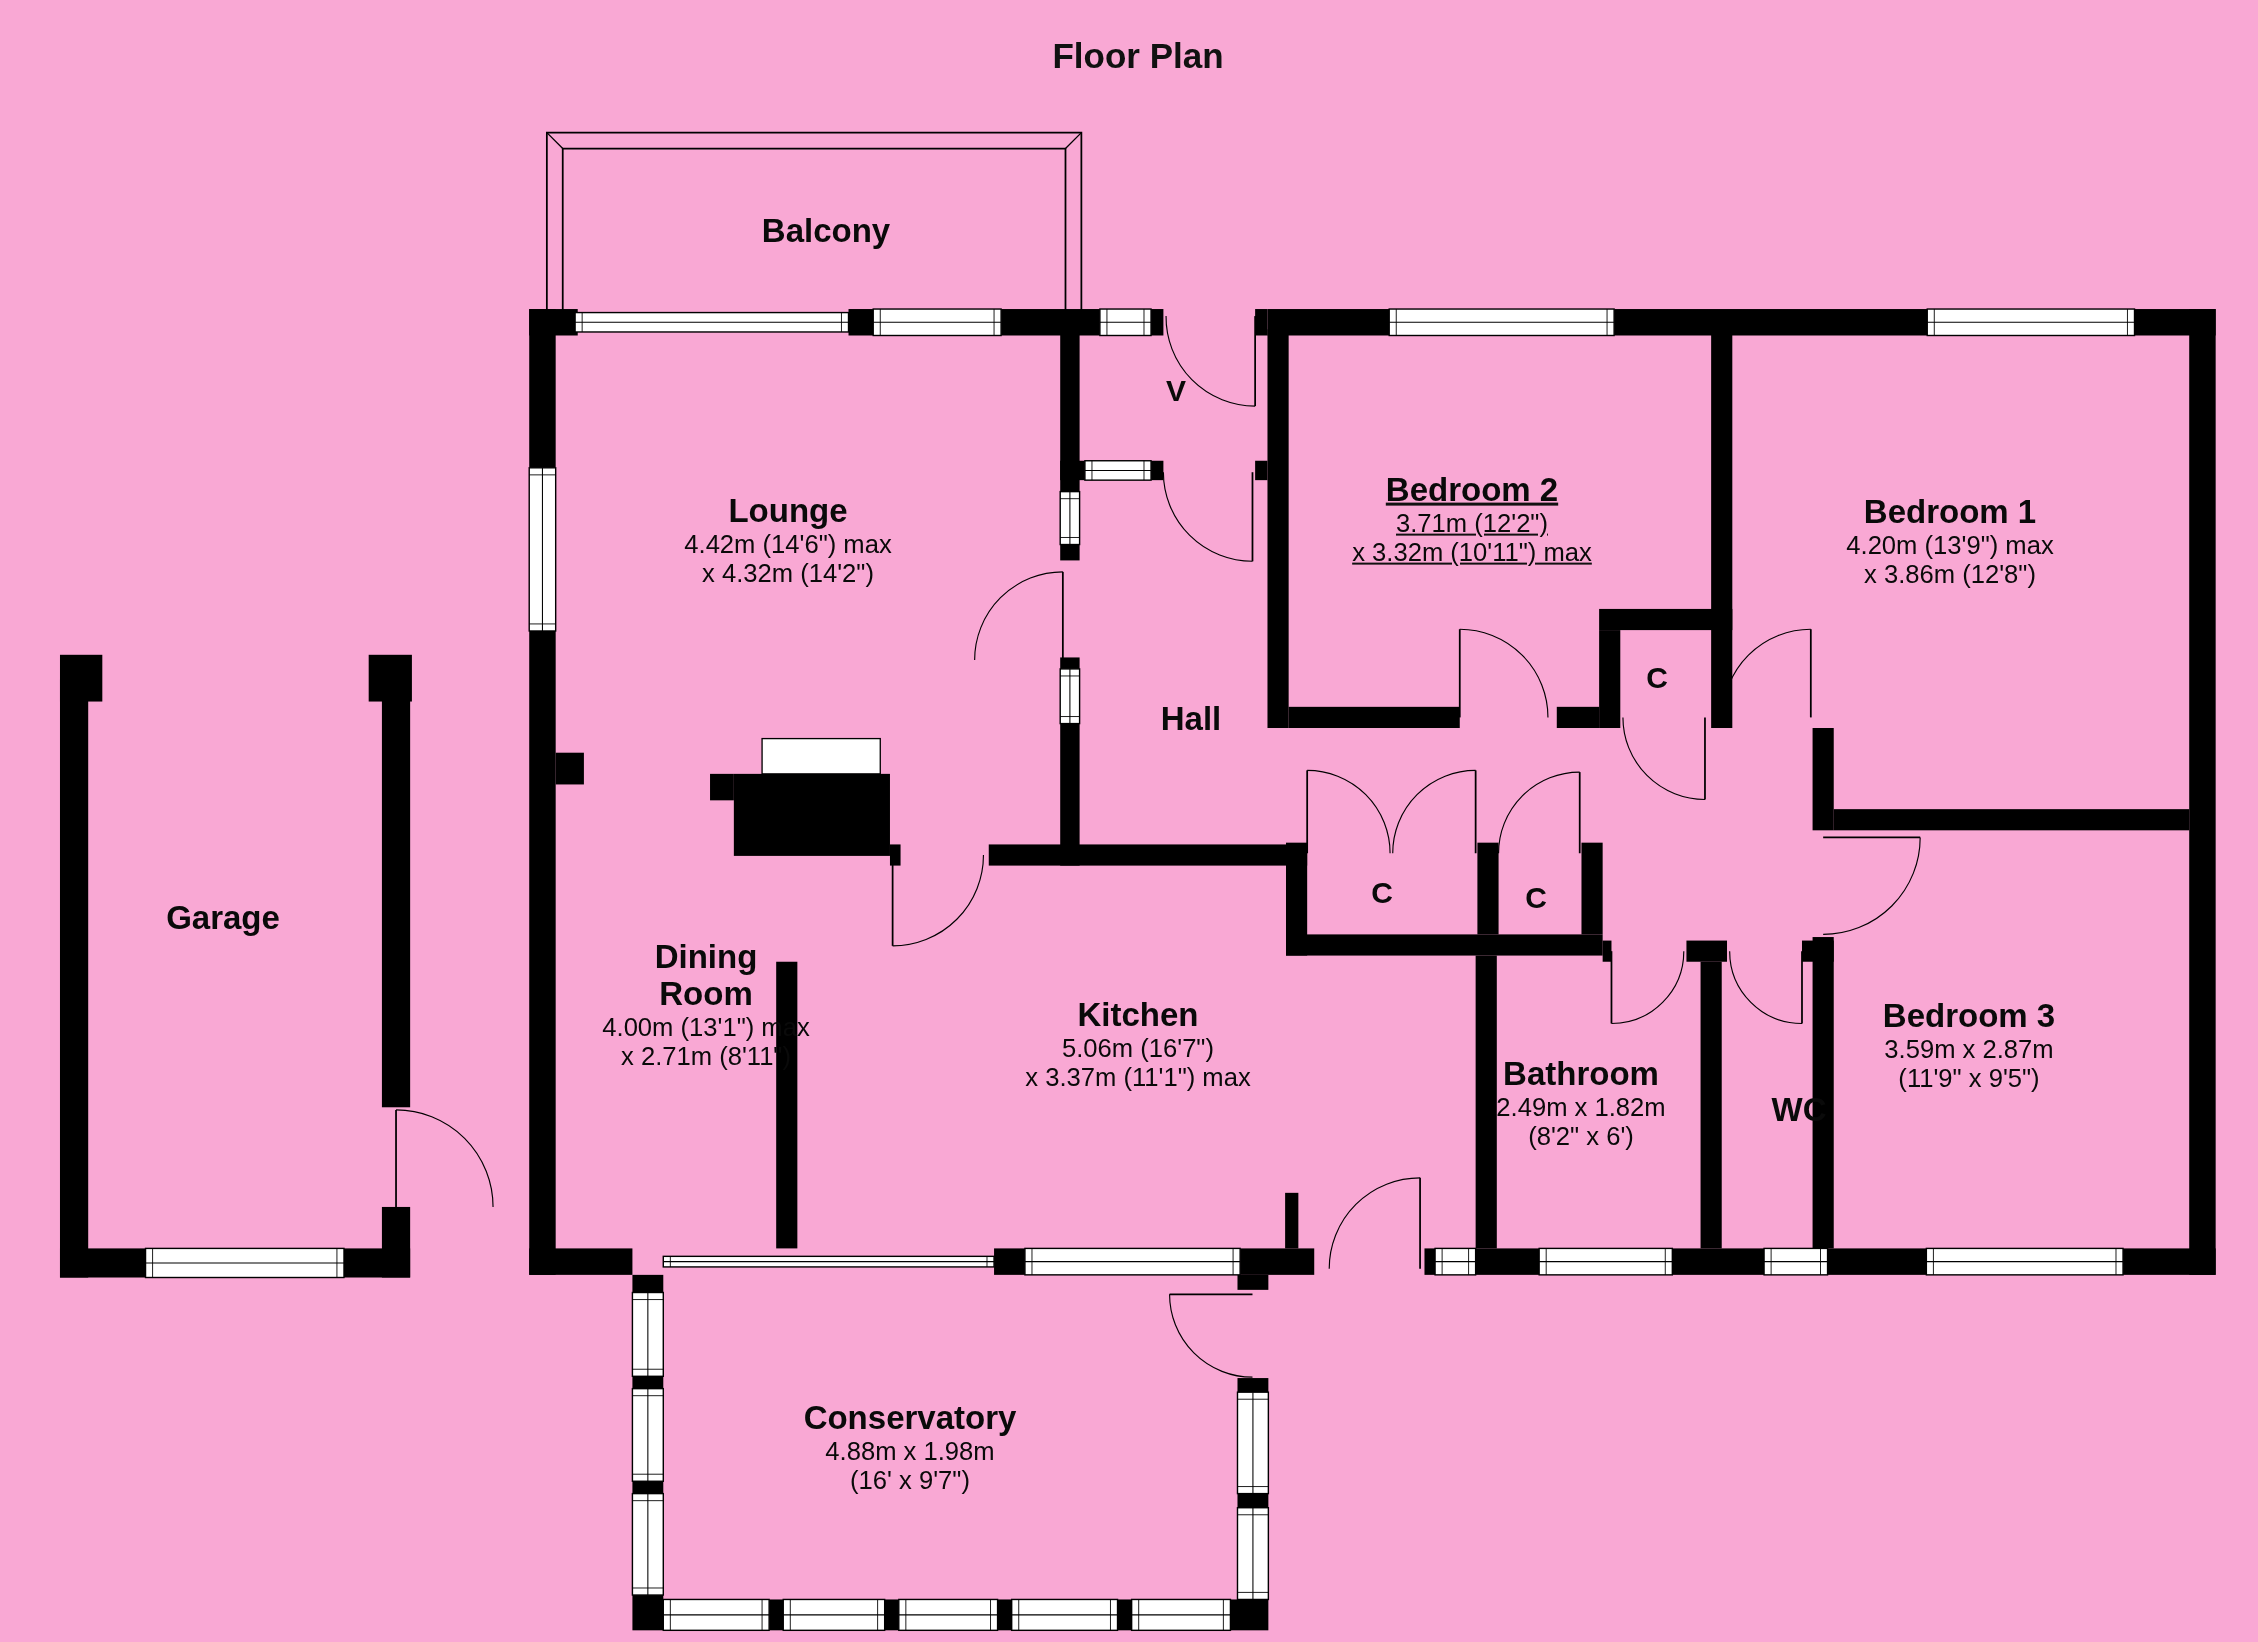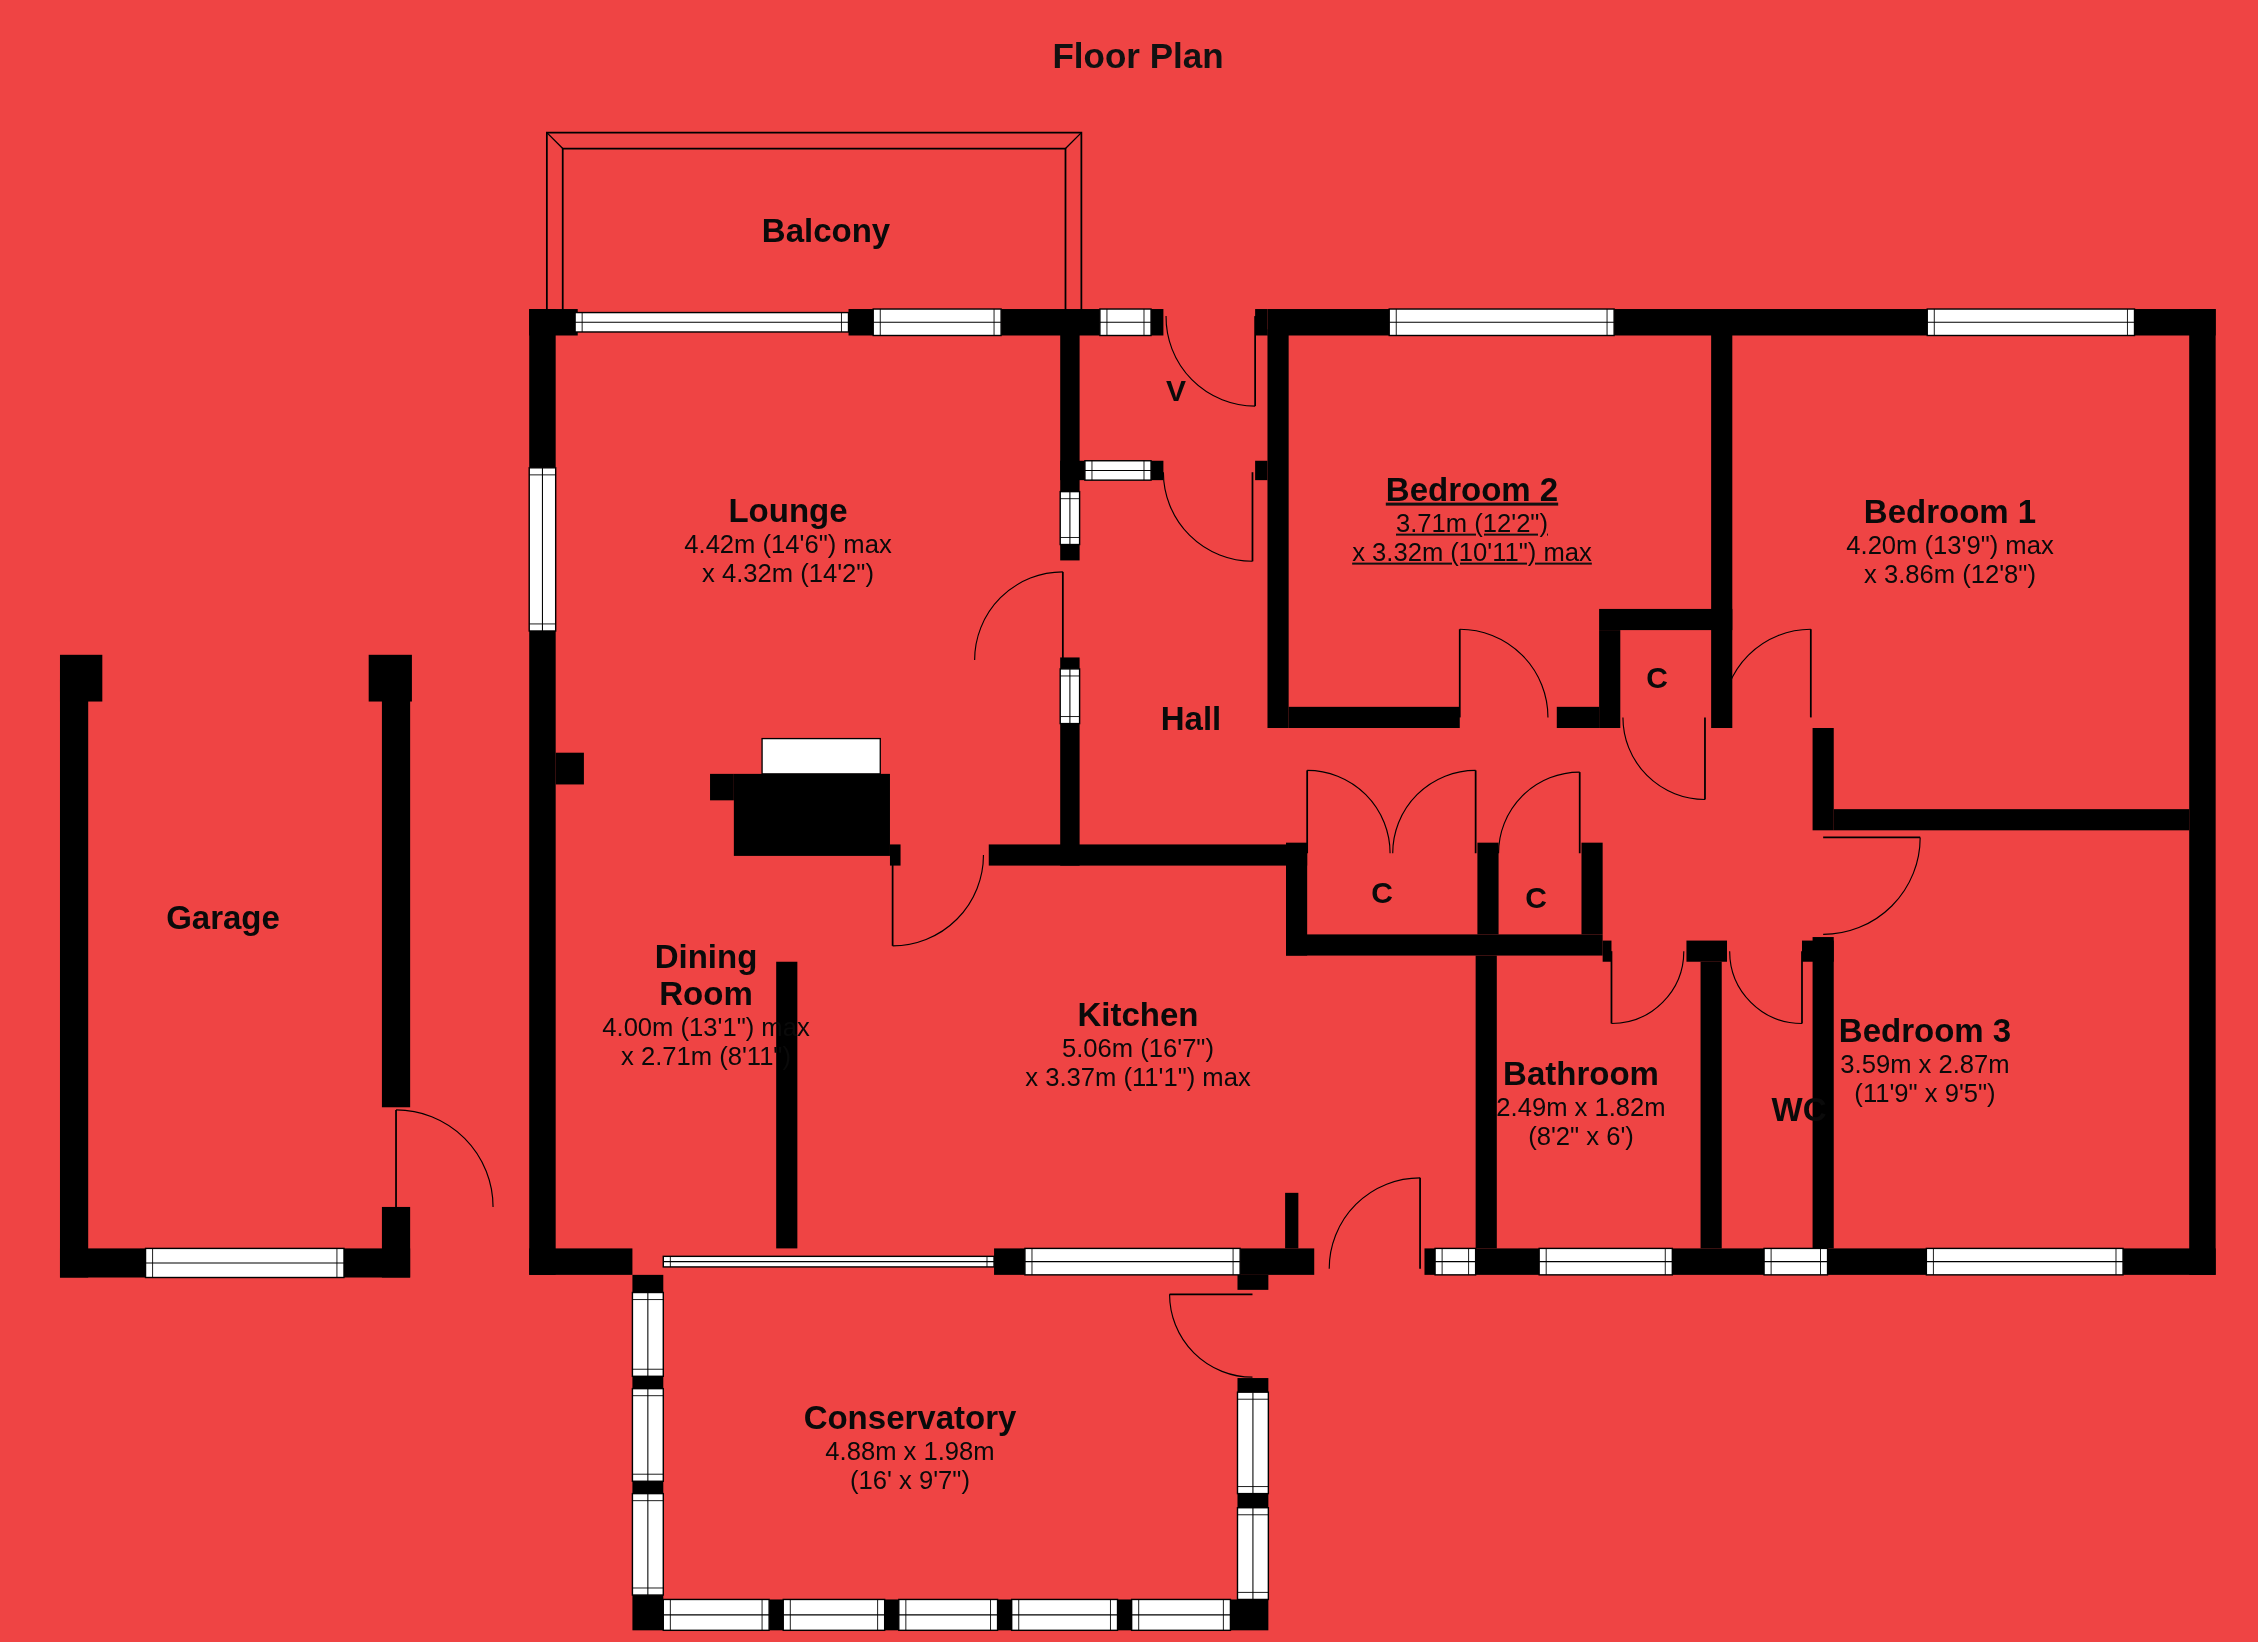--- a/index.html
+++ b/index.html
@@ -1,16 +1,16 @@
 <!DOCTYPE html>
 <html style="font-size:14px"><head>
 <meta charset="utf-8">
 <style>
   html,body{margin:0;padding:0;background:#ffffff;}
-  #plan{position:relative;width:2258px;height:1643px;background:#ef4444;overflow:hidden;
+  #plan{position:relative;width:2258px;height:1643px;background:#f9a8d4;overflow:hidden;
         font-family:"Liberation Sans",sans-serif;color:#111;}
   #plan-svg{position:absolute;left:0;top:0;}
   .lbl{position:absolute;transform:translate(-50%,-50%);text-align:center;white-space:nowrap;}
   .rname{font-weight:bold;font-size:33px;line-height:1.12;color:#0a0a0a;}
   .rdim{font-size:25.6px;line-height:1.13;color:#0a0a0a;}
   .mini{font-weight:bold;font-size:30px;color:#0a0a0a;}
   #lbl-title{left:1138px;top:56px;font-weight:bold;font-size:35px;}
   #lbl-balcony{left:814px;top:231px;margin-left:12px;}
   #lbl-lounge{left:788px;top:540px;}
   #lbl-v{left:1176px;top:391px;}
@@ -18,21 +18,21 @@
   #lbl-bedroom2{left:1472px;top:519px;text-decoration:underline;}
   #lbl-bedroom1{left:1950px;top:541px;}
   #lbl-closet-top{left:1657px;top:678px;}
   #lbl-garage{left:223px;top:918px;}
   #lbl-dining{left:706px;top:1005px;}
   #lbl-kitchen{left:1138px;top:1044px;}
   #lbl-closet-a{left:1382px;top:893px;}
   #lbl-closet-b{left:1536px;top:898px;}
   #lbl-bathroom{left:1581px;top:1103px;}
   #lbl-wc{left:1767px;top:1110px;margin-left:32px;}
-  #lbl-bedroom3{left:1925px;top:1045px;margin-top:15px;}
+  #lbl-bedroom3{left:1969px;top:1045px;}
   #lbl-conservatory{left:910px;top:1447px;}
 </style>
 </head>
 <body>
 
 <div id="plan">
   <svg id="plan-svg" width="2258" height="1643" viewBox="0 0 2560 1862">
       <path d="M620,352 L620,150 L1226,150 L1226,352" fill="none" stroke="#000" stroke-width="2"></path>
       <path d="M638,352 L638,168 L1208,168 L1208,352" fill="none" stroke="#000" stroke-width="2"></path>
       <path d="M620,150 L638,168 M1226,150 L1208,168" fill="none" stroke="#000" stroke-width="1.5"></path>

